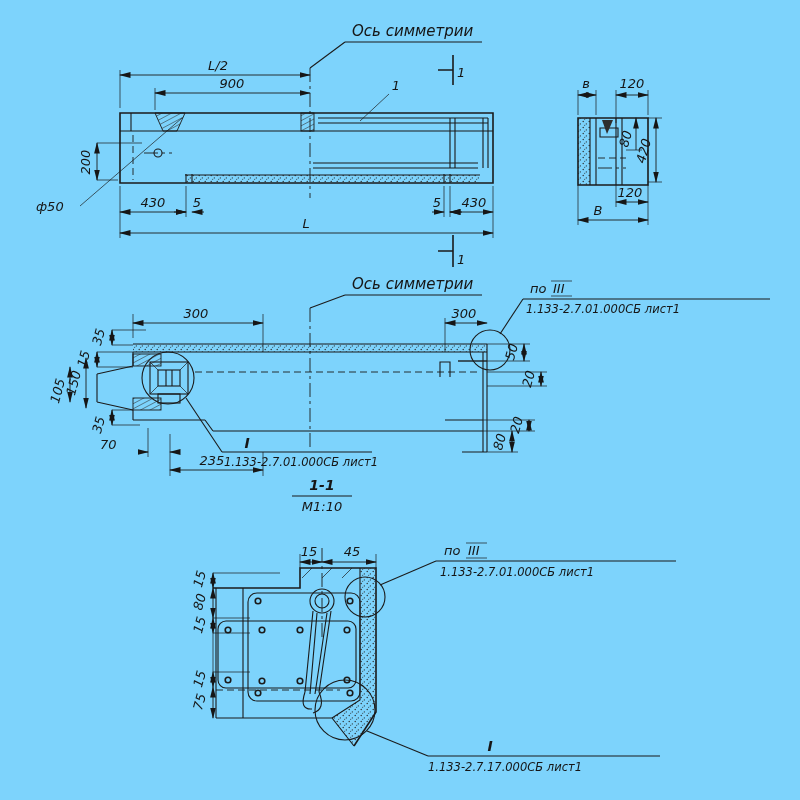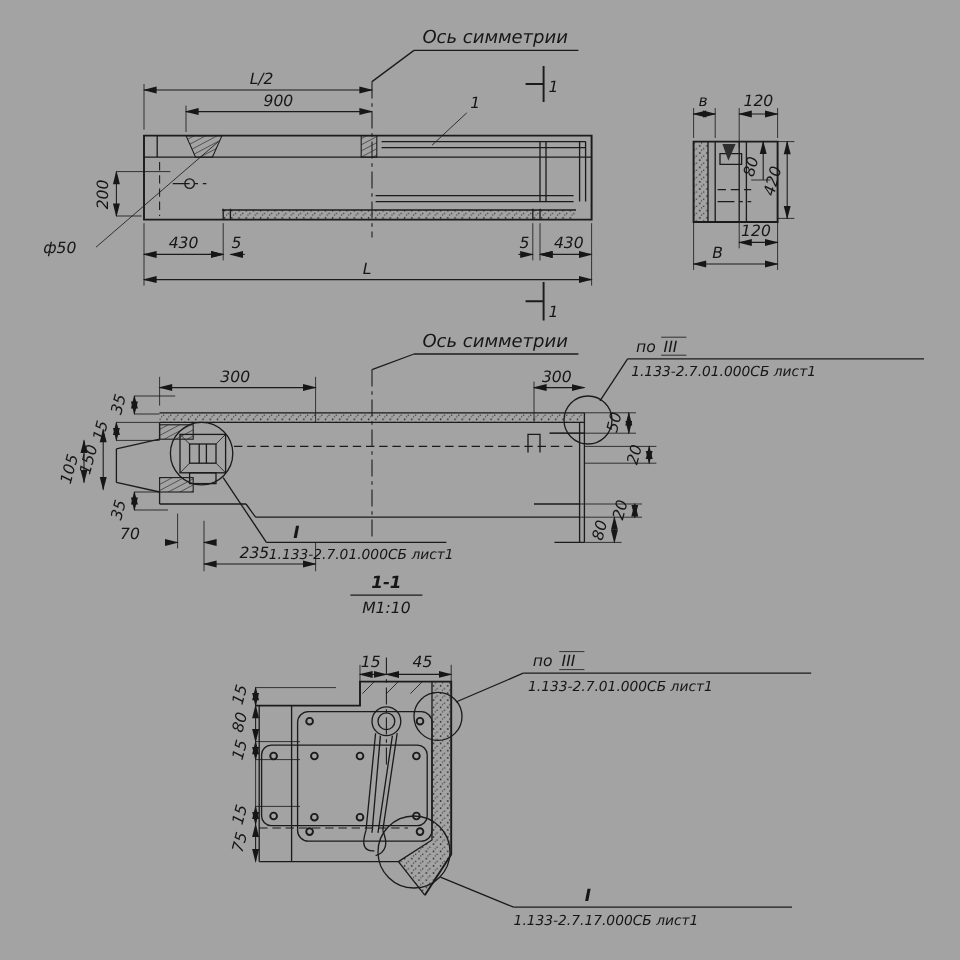--- a/index.html
+++ b/index.html
@@ -1,16 +1,16 @@
 <!DOCTYPE html>
 <html><head>
 <meta charset="utf-8">
 <style>
   html,body{margin:0;padding:0;background:#e8e8e8;}
-  .page{width:800px;height:800px;background:#a3a3a3;position:relative;margin:0 auto;overflow:hidden;}
+  .page{width:800px;height:800px;background:#7dd3fc;position:relative;margin:0 auto;overflow:hidden;}
   svg{display:block;}
   .ln{stroke:#1b1b1b;stroke-width:1.1;fill:none;}
   .lt{stroke:#1b1b1b;stroke-width:0.7;fill:none;}
   .lk{stroke:#1b1b1b;stroke-width:1.6;fill:none;}
   .dash{stroke:#1b1b1b;stroke-width:0.9;fill:none;stroke-dasharray:7 4;}
   .dd{stroke:#1b1b1b;stroke-width:0.9;fill:none;stroke-dasharray:14 4 3 4;}
   .dim{stroke:#1b1b1b;stroke-width:0.9;fill:none;}
   .t{font:italic 13px "DejaVu Sans", sans-serif;fill:#161616;}
   .tb{font:italic 15px "DejaVu Sans", sans-serif;fill:#161616;}
   .ts{font:italic 11.5px "DejaVu Sans", sans-serif;fill:#161616;}

